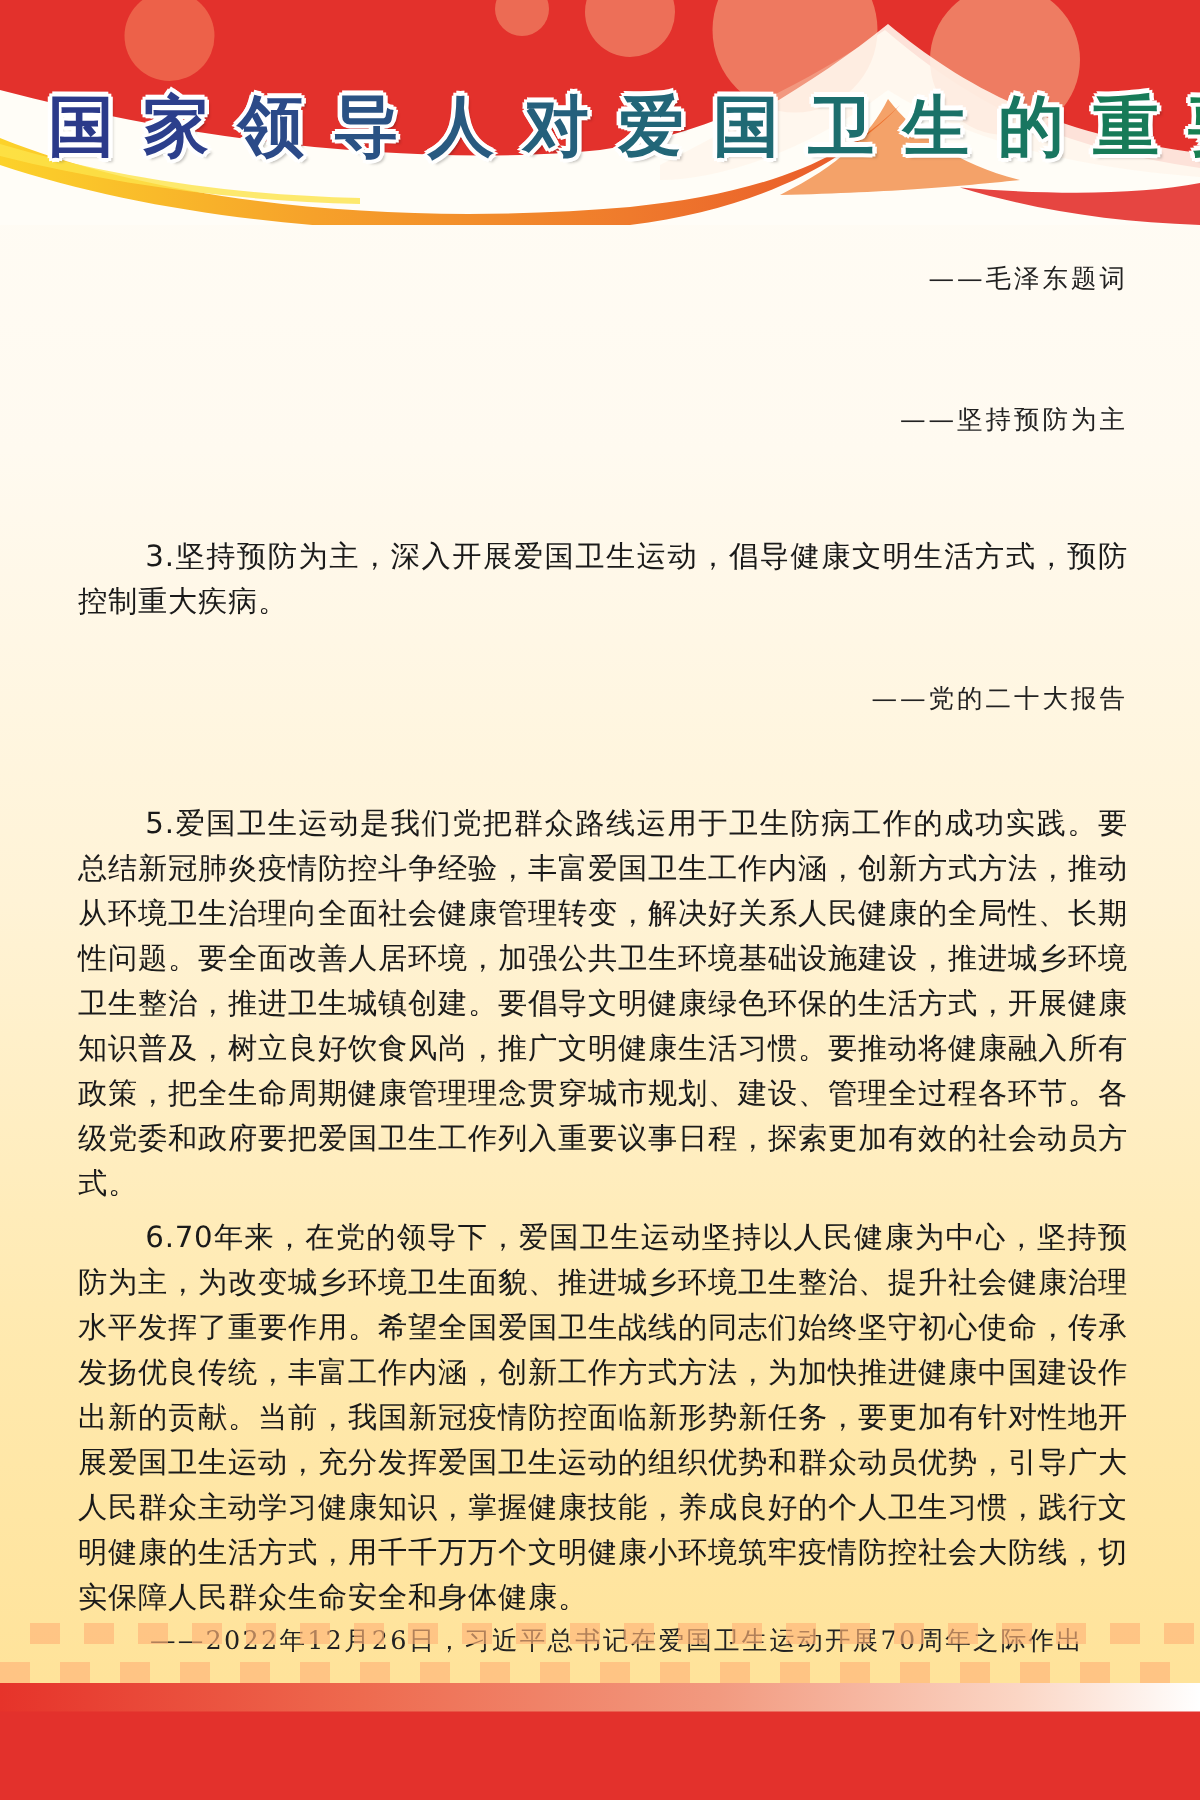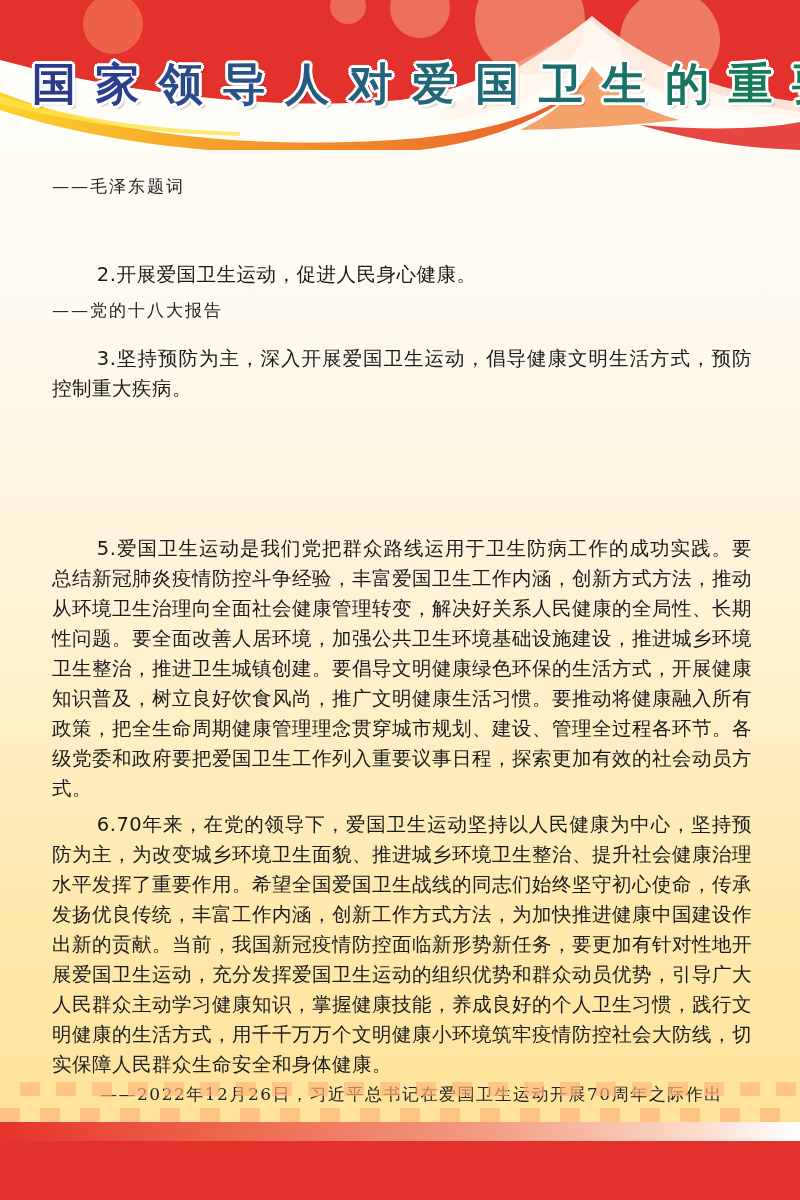--- a/index.html
+++ b/index.html
@@ -35,31 +35,31 @@
       3px 3px 2px rgba(0,0,0,0.25);
   }
   
   .content {
     position: absolute; left: 52px; top: 172px; width: 700px;
   }
   .item { font-size: 19.5px; line-height: 30px; letter-spacing: 0.5px; }
   .item p.quote { text-indent: 2.3em; text-align: justify; }
   .item .src {
     font-family: "DejaVu Serif", "Liberation Serif", serif;
-    font-size: 17px; line-height: 28px; text-align: left; letter-spacing: 2px;
+    font-size: 17px; line-height: 28px; text-align: right; letter-spacing: 2px;
     color: #222;
   }
   .item .src.long { text-align: left; padding-left: 48px; letter-spacing: 1.5px; }
   .item .src-cont {
     font-family: "DejaVu Serif", "Liberation Serif", serif;
     font-size: 17px; line-height: 28px; letter-spacing: 2px; margin-top: 12px;
   }
   #i1 { position: absolute; top: 0; }
   #i2 { position: absolute; top: 88px; }
-  #i3 { position: absolute; top: 172px; }
+  #i3 { position: absolute; top: 184px; }
   #i4 { position: absolute; top: 280px; }
   #i5 { position: absolute; top: 362px; }
   #i6 { position: absolute; top: 638px; }
   .dot-row { position: absolute; left: 0; width: 800px; height: 14px; }
   .dot-row i {
     position: absolute; top: 0; width: 20px; height: 14px;
     background: rgba(255,180,120,0.65);
   }
   .footer-band {
     position: absolute; left: 0; top: 1122px; width: 800px; height: 20px;
@@ -119,27 +119,27 @@
     
     
   </div>
 </div>
 
 <div class="content">
   <div class="item" id="i1" style="width:700px">
     <div class="src">——毛泽东题词</div>
   </div>
   <div class="item" id="i2" style="width:700px">
-    <p class="quote">2.开展爱国卫生运动，促进人民身心健康。</p>
-    <div class="src" style="margin-top:6px">——党的十八大报告</div>
+    <div class="src" style="margin-top:6px">——坚持预防为主</div>
   </div>
   <div class="item" id="i3" style="width:700px">
     <p class="quote">3.坚持预防为主，深入开展爱国卫生运动，倡导健康文明生活方式，预防控制重大疾病。</p>
   </div>
   <div class="item" id="i4" style="width:700px">
+    <div class="src">——党的二十大报告</div>
   </div>
   <div class="item" id="i5" style="width:700px">
     <p class="quote">5.爱国卫生运动是我们党把群众路线运用于卫生防病工作的成功实践。要总结新冠肺炎疫情防控斗争经验，丰富爱国卫生工作内涵，创新方式方法，推动从环境卫生治理向全面社会健康管理转变，解决好关系人民健康的全局性、长期性问题。要全面改善人居环境，加强公共卫生环境基础设施建设，推进城乡环境卫生整治，推进卫生城镇创建。要倡导文明健康绿色环保的生活方式，开展健康知识普及，树立良好饮食风尚，推广文明健康生活习惯。要推动将健康融入所有政策，把全生命周期健康管理理念贯穿城市规划、建设、管理全过程各环节。各级党委和政府要把爱国卫生工作列入重要议事日程，探索更加有效的社会动员方式。</p>
   </div>
   <div class="item" id="i6" style="width:700px">
     <p class="quote">6.70年来，在党的领导下，爱国卫生运动坚持以人民健康为中心，坚持预防为主，为改变城乡环境卫生面貌、推进城乡环境卫生整治、提升社会健康治理水平发挥了重要作用。希望全国爱国卫生战线的同志们始终坚守初心使命，传承发扬优良传统，丰富工作内涵，创新工作方式方法，为加快推进健康中国建设作出新的贡献。当前，我国新冠疫情防控面临新形势新任务，要更加有针对性地开展爱国卫生运动，充分发挥爱国卫生运动的组织优势和群众动员优势，引导广大人民群众主动学习健康知识，掌握健康技能，养成良好的个人卫生习惯，践行文明健康的生活方式，用千千万万个文明健康小环境筑牢疫情防控社会大防线，切实保障人民群众生命安全和身体健康。</p>
     <div class="src long">——2022年12月26日，习近平总书记在爱国卫生运动开展70周年之际作出</div>
     <div class="src-cont">重要指示</div>
   </div>
 </div>

